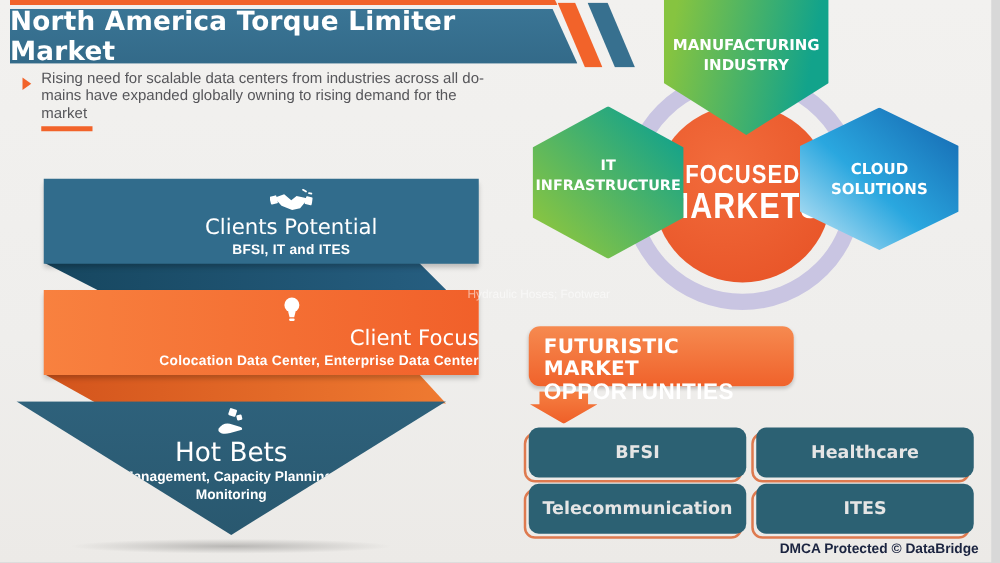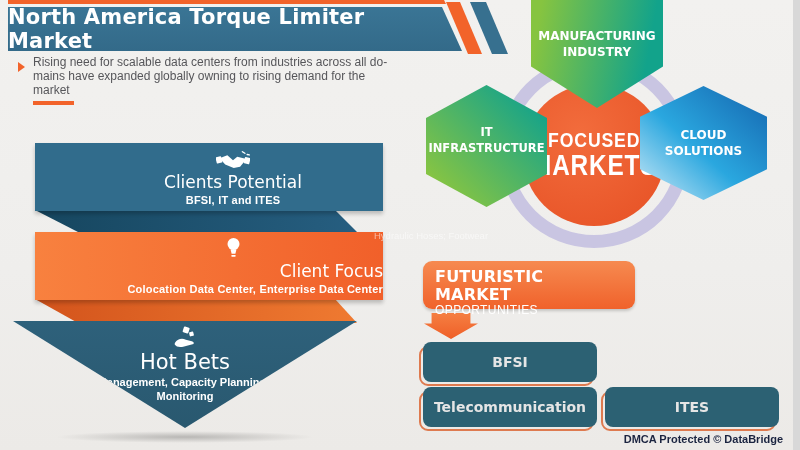--- a/index.html
+++ b/index.html
@@ -69,21 +69,21 @@
     background:linear-gradient(to top right,#8cc63f 10%,#12a28c 90%);padding-bottom:10px;box-sizing:border-box;}
   .hex-cloud{left:640px;top:86px;width:127px;height:114px;font-size:12px;line-height:1.35;
     background:linear-gradient(to top right,#cdeaf7 0%,#2aa7df 45%,#1464ae 100%);}
   .watermark{left:374px;top:230px;font-size:9.5px;color:rgba(255,255,255,.55);z-index:4;}
 
   
   .opp-box{left:423px;top:261px;width:212px;height:48px;border-radius:9px;z-index:2;
     background:linear-gradient(180deg,#f68a50,#f0622b);color:#fff;
     padding:7px 12px;box-sizing:border-box;box-shadow:0 2px 3px rgba(0,0,0,.18);}
   .opp-l1{font-size:16px;font-weight:800;font-family:"DejaVu Sans",sans-serif;letter-spacing:.2px;line-height:1.1;}
-  .opp-l2{font-size:12px;font-weight:normal;letter-spacing:.4px;line-height:1.2;}
+  .opp-l2{font-size:18px;font-weight:bold;letter-spacing:.4px;line-height:1.2;}
   .opp-arrow{left:424px;top:313px;width:54px;height:26px;
     background:linear-gradient(180deg,#f57f42,#ef5f28);
     clip-path:polygon(14% 0,86% 0,86% 40%,100% 40%,50% 100%,0 40%,14% 40%);}
   .btn-wrap{width:174px;height:40px;z-index:2;}
   .btn-under{position:absolute;left:-4px;top:4px;width:calc(100% + 1px);height:100%;
     border:2px solid #de7a4f;border-radius:9px;box-sizing:border-box;}
   .btn{position:absolute;left:0;top:0;width:100%;height:100%;background:#2c6173;border-radius:8px;
     display:flex;align-items:center;justify-content:center;color:#e5e5e5;
     font-size:14px;font-weight:600;font-family:"DejaVu Sans",sans-serif;}
   .b1{left:423px;top:342px;} .b2{left:605px;top:342px;}
@@ -172,20 +172,24 @@
   <div class="abs opp-box">
     <div class="opp-l1">FUTURISTIC MARKET</div>
     <div class="opp-l2">OPPORTUNITIES</div>
   </div>
   <div class="abs opp-arrow"></div>
 
   <div class="abs btn-wrap b1">
     <div class="btn-under"></div>
     <div class="btn">BFSI</div>
   </div>
+  <div class="abs btn-wrap b2">
+    <div class="btn-under"></div>
+    <div class="btn">Healthcare</div>
+  </div>
   <div class="abs btn-wrap b3">
     <div class="btn-under"></div>
     <div class="btn">Telecommunication</div>
   </div>
   <div class="abs btn-wrap b4">
     <div class="btn-under"></div>
     <div class="btn">ITES</div>
   </div>
 
   <div class="abs dmca">DMCA Protected © DataBridge</div>

